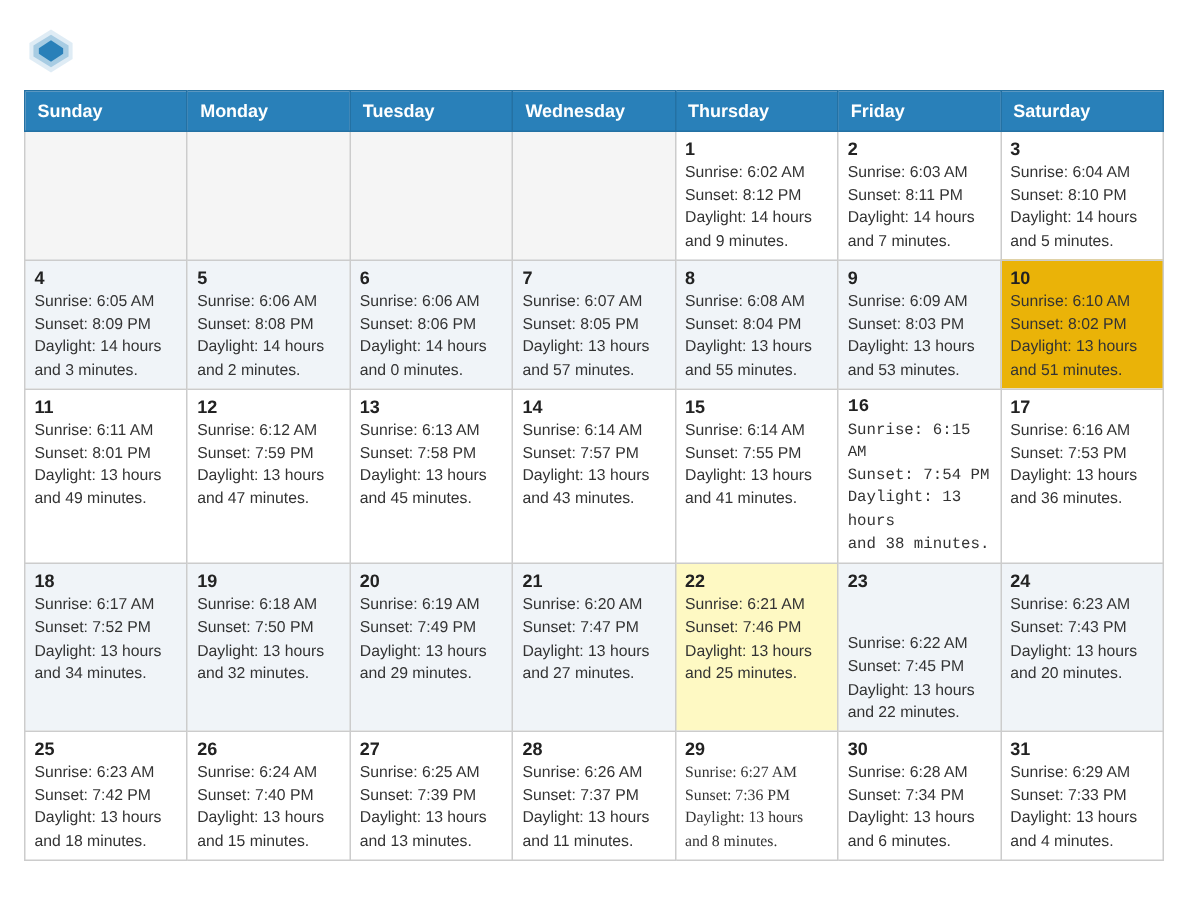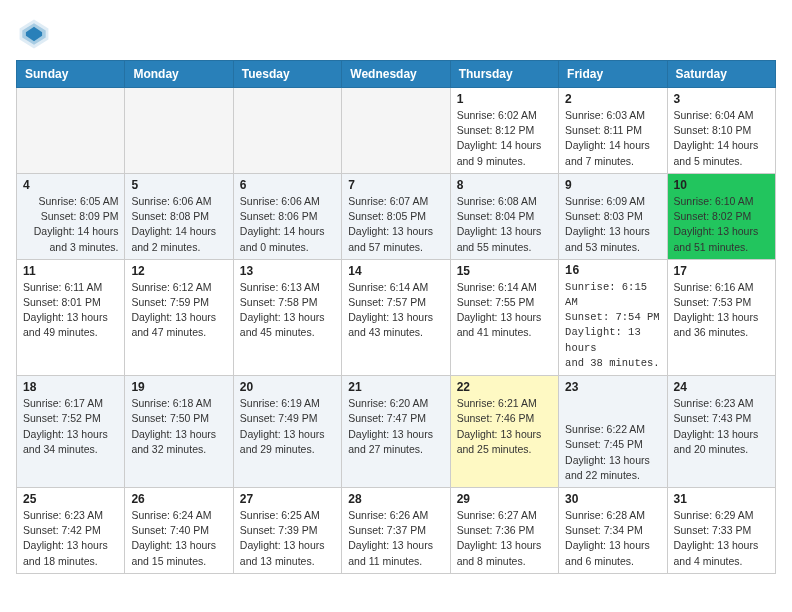--- a/index.html
+++ b/index.html
@@ -143,21 +143,21 @@
           <div class="day-number">3</div>
           <div class="day-info" style="white-space: pre-line;">Sunrise: 6:04 AM
 Sunset: 8:10 PM
 Daylight: 14 hours
 and 5 minutes.</div>
         </td>
       </tr>
       <tr>
         <td style="background: rgb(240, 244, 248);">
           <div class="day-number">4</div>
-          <div class="day-info" style="white-space: pre-line; text-align: right;">Sunrise: 6:05 AM
+          <div class="day-info" style="white-space: pre-line;">Sunrise: 6:05 AM
 Sunset: 8:09 PM
 Daylight: 14 hours
 and 3 minutes.</div>
         </td>
         <td style="background: rgb(240, 244, 248);">
           <div class="day-number">5</div>
           <div class="day-info" style="white-space: pre-line;">Sunrise: 6:06 AM
 Sunset: 8:08 PM
 Daylight: 14 hours
 and 2 minutes.</div>
@@ -183,21 +183,21 @@
 Daylight: 13 hours
 and 55 minutes.</div>
         </td>
         <td style="background: rgb(240, 244, 248);">
           <div class="day-number">9</div>
           <div class="day-info" style="white-space: pre-line;">Sunrise: 6:09 AM
 Sunset: 8:03 PM
 Daylight: 13 hours
 and 53 minutes.</div>
         </td>
-        <td style="background: #22c55e;">
+        <td style="background: #eab308;">
           <div class="day-number">10</div>
           <div class="day-info" style="white-space: pre-line;">Sunrise: 6:10 AM
 Sunset: 8:02 PM
 Daylight: 13 hours
 and 51 minutes.</div>
         </td>
       </tr>
       <tr>
         <td style="background: rgb(255, 255, 255);">
           <div class="day-number">11</div>
@@ -324,21 +324,21 @@
         </td>
         <td style="background: rgb(255, 255, 255);">
           <div class="day-number">28</div>
           <div class="day-info" style="white-space: pre-line;">Sunrise: 6:26 AM
 Sunset: 7:37 PM
 Daylight: 13 hours
 and 11 minutes.</div>
         </td>
         <td style="background: rgb(255, 255, 255);">
           <div class="day-number">29</div>
-          <div class="day-info" style="white-space: pre-line;">Sunrise: 6:27 AM
+          <div class="day-info" style="white-space: pre-line; font-family: Liberation Serif, serif;">Sunrise: 6:27 AM
 Sunset: 7:36 PM
 Daylight: 13 hours
 and 8 minutes.</div>
         </td>
         <td style="background: rgb(255, 255, 255);">
           <div class="day-number">30</div>
           <div class="day-info" style="white-space: pre-line;">Sunrise: 6:28 AM
 Sunset: 7:34 PM
 Daylight: 13 hours
 and 6 minutes.</div>

